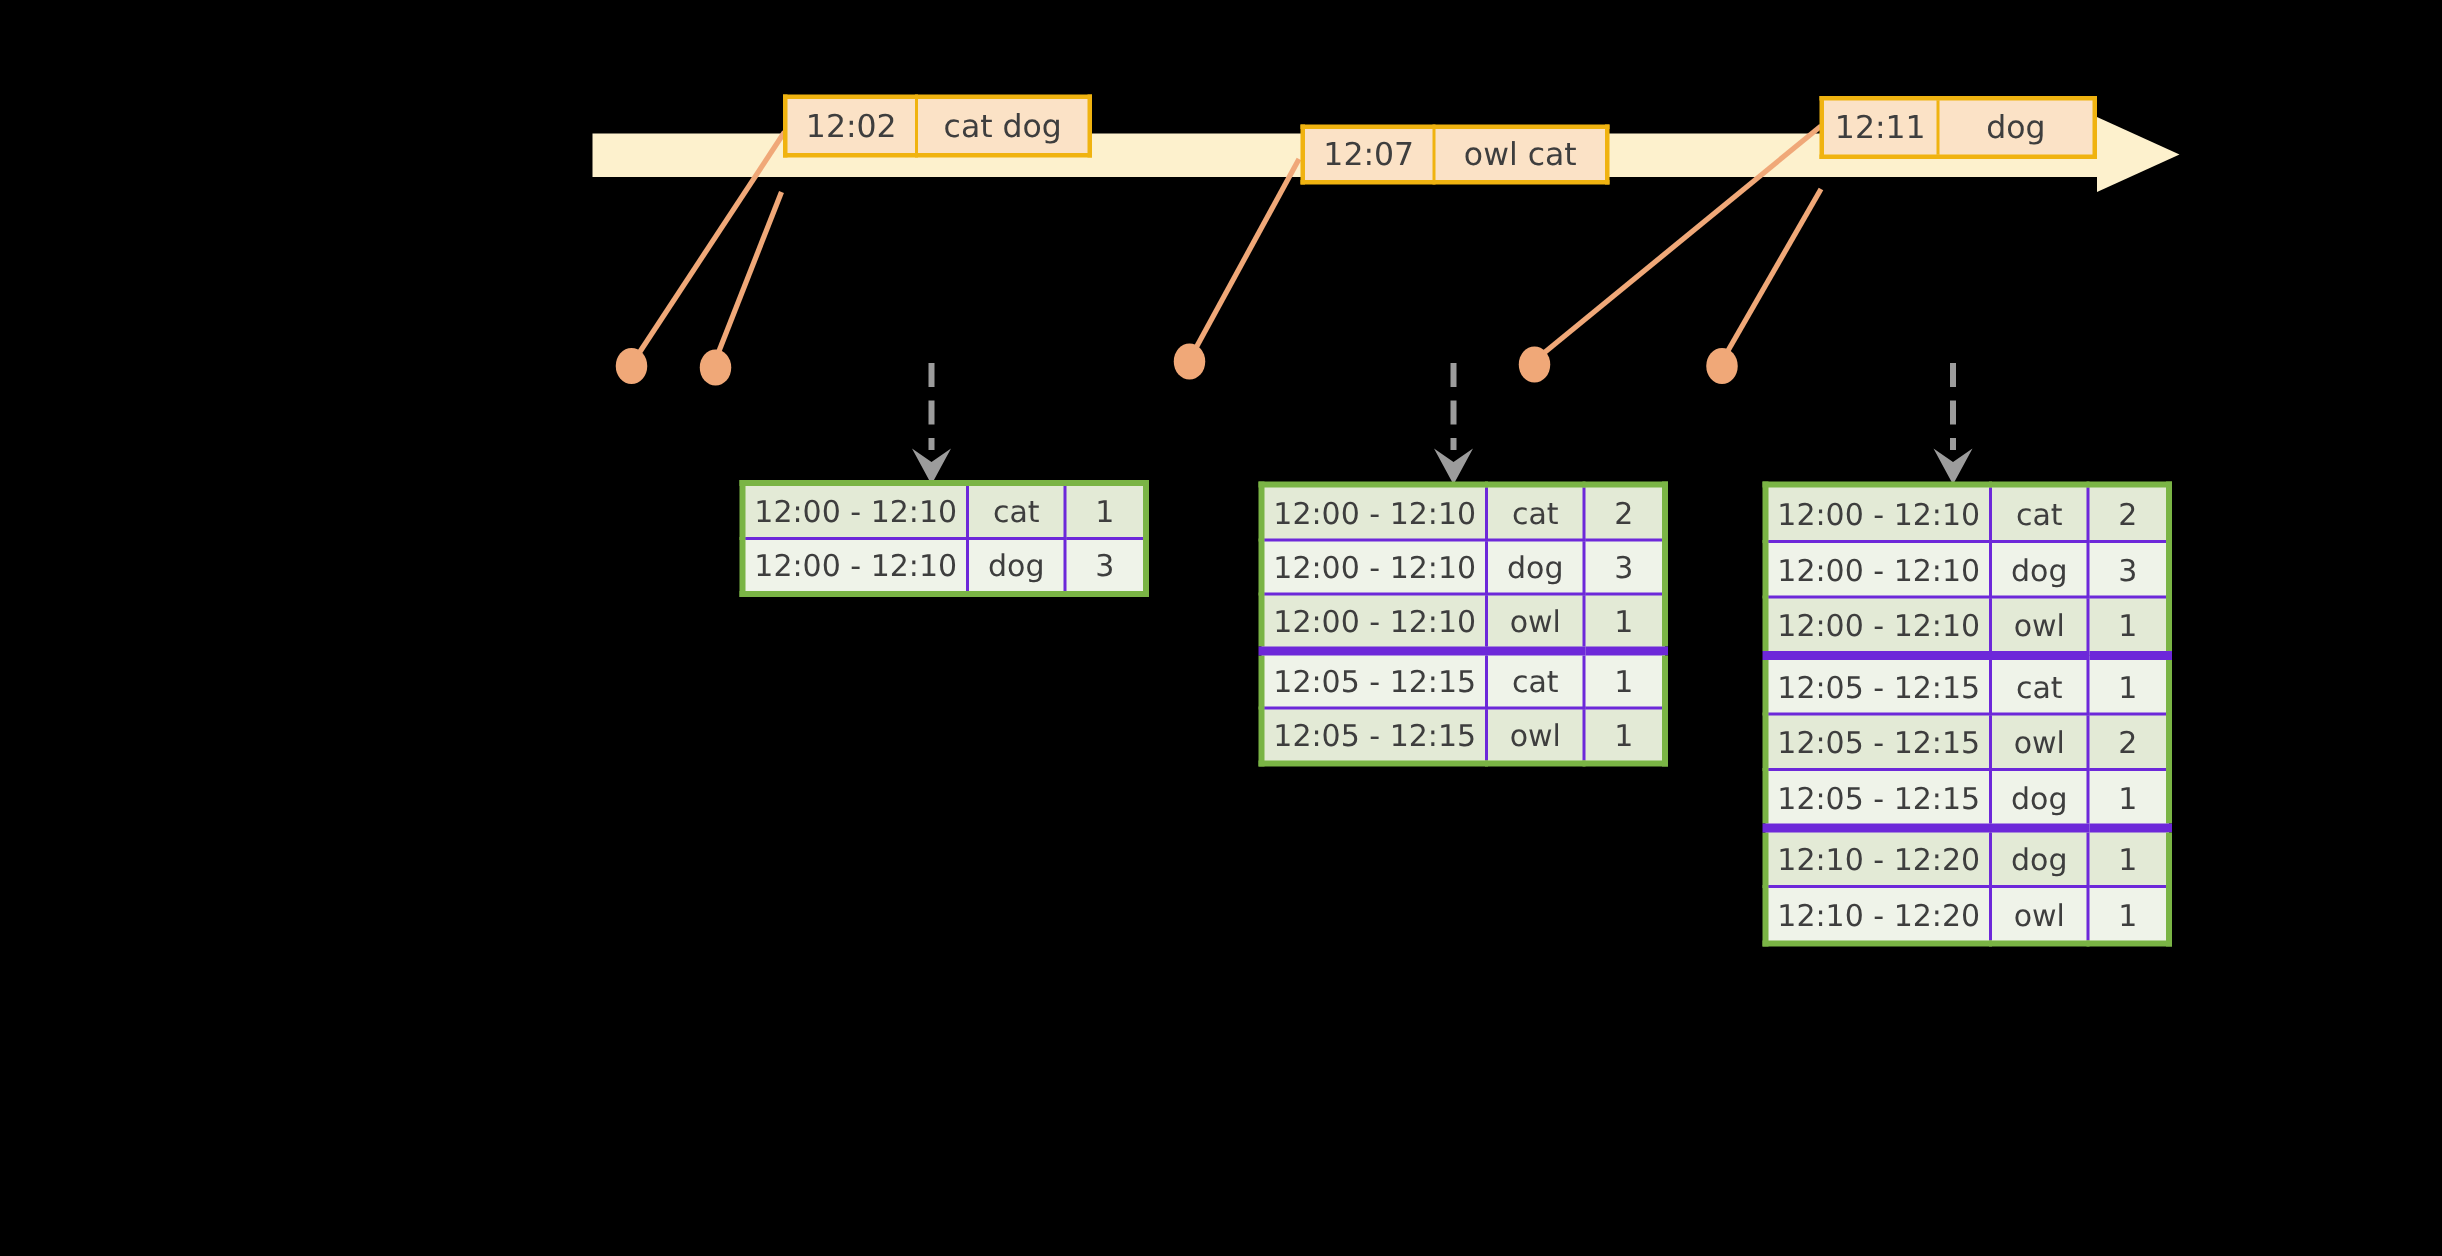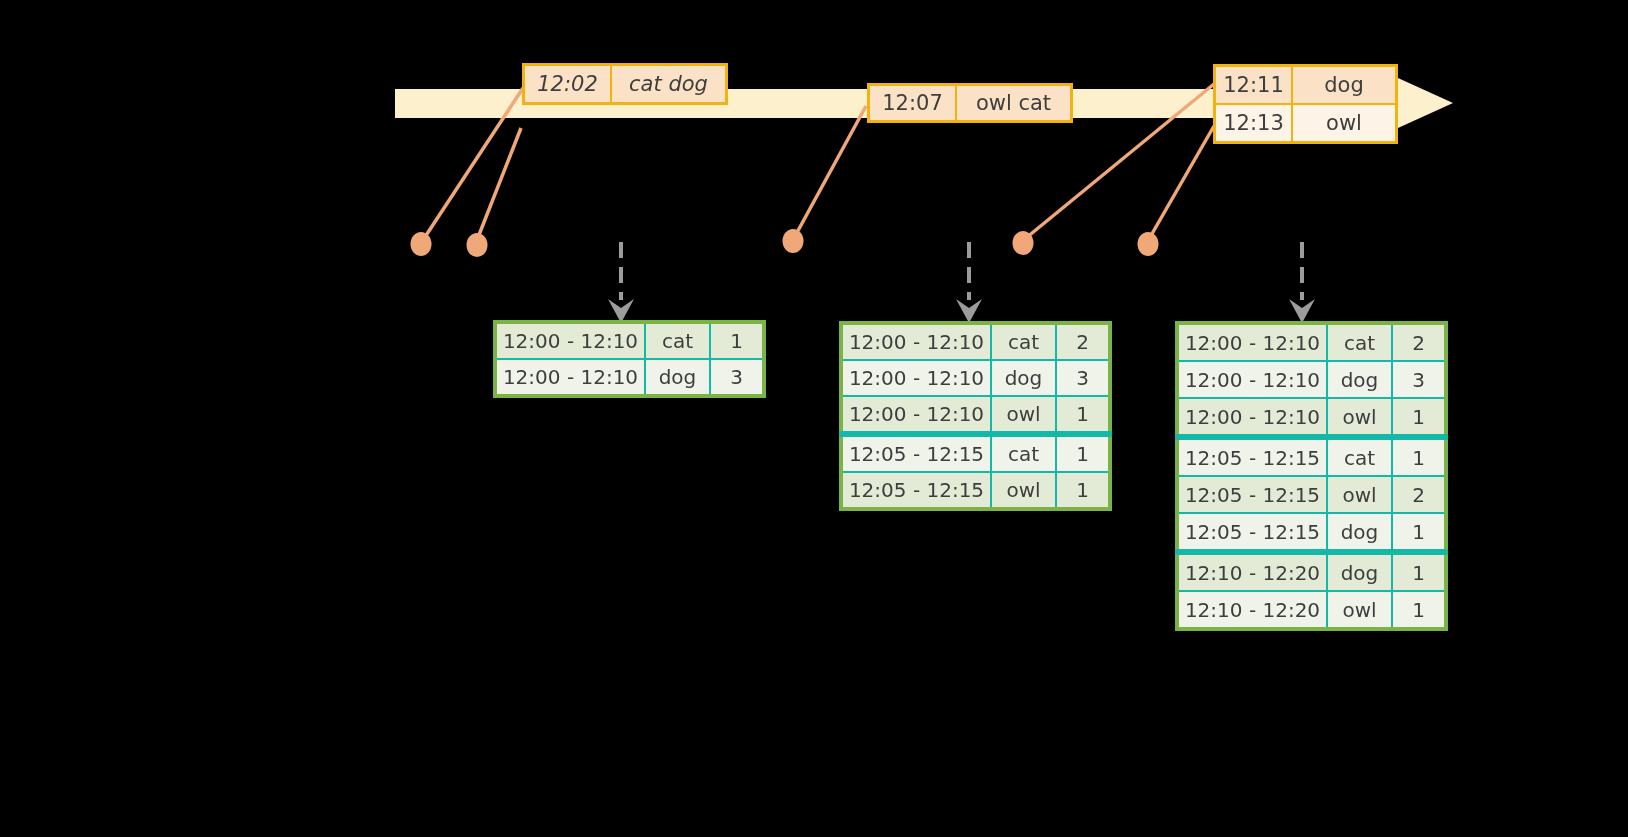--- a/index.html
+++ b/index.html
@@ -31,21 +31,21 @@
   .event-table tr:nth-child(even) td{background:#fdf3e6;}
   .event-table.single td{height:34px;}
 
   
   .result-table{
     position:absolute;z-index:2;
     border-collapse:collapse;
     border:4px solid #7ab445;
   }
   .result-table td{
-    border:2px solid #14b8a6;
+    border:2px solid #6d28d9;
     padding:0;
     text-align:center;
     font-size:20px;
     color:#3e3e3e;
     height:34px;
   }
   .result-table.tall td{height:35px;}
   .result-table tr:nth-child(odd) td{background:#e3ead6;}
   .result-table tr:nth-child(even) td{background:#eff3e9;}
   .result-table tr.gsep td{border-top-width:6px;}
@@ -79,21 +79,21 @@
     <line x1="621" y1="242" x2="621" y2="300" stroke="#9c9c9c" stroke-width="4" stroke-dasharray="16 9"></line>
     <polygon points="608,299 621,308 634,299 621,323" fill="#9c9c9c"></polygon>
 
     <line x1="969" y1="242" x2="969" y2="300" stroke="#9c9c9c" stroke-width="4" stroke-dasharray="16 9"></line>
     <polygon points="956,299 969,308 982,299 969,323" fill="#9c9c9c"></polygon>
 
     <line x1="1302" y1="242" x2="1302" y2="300" stroke="#9c9c9c" stroke-width="4" stroke-dasharray="16 9"></line>
     <polygon points="1289,299 1302,308 1315,299 1302,323" fill="#9c9c9c"></polygon>
   </svg>
 
-  <table class="event-table" style="left:522px;top:63px;font-style:italic;">
+  <table class="event-table" style="left:522px;top:63px;">
     <tbody>
         <tr>
       <td style="width:85px">12:02</td>
       <td style="width:113px">cat dog</td>
     </tr>
   </tbody>
     </table>
 
   <table class="event-table single" style="left:867px;top:83px;">
     <tbody>
@@ -102,24 +102,20 @@
       <td style="width:113px">owl cat</td>
     </tr>
   </tbody>
     </table>
 
   <table class="event-table" style="left:1213px;top:64px;padding-left:38px;">
     <tbody>
         <tr>
       <td style="width:75px">12:11</td>
       <td style="width:102px">dog</td>
-    </tr>
-    <tr>
-      <td>12:13</td>
-      <td>owl</td>
     </tr>
   </tbody>
     </table>
 
   <table class="result-table" style="left:493px;top:320px;">
     <tbody>
         <tr>
       <td class="col-win">12:00 - 12:10</td>
       <td class="col-word">cat</td>
       <td class="col-count">1</td>

